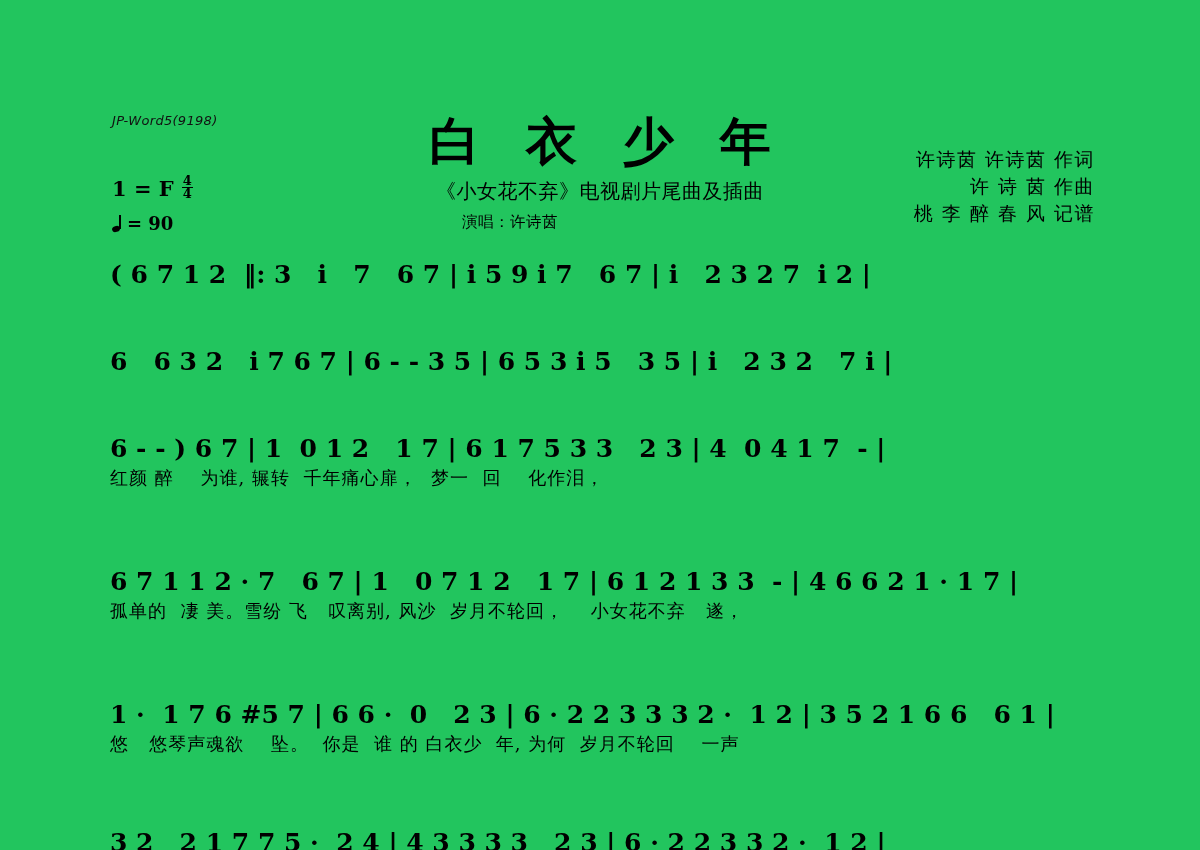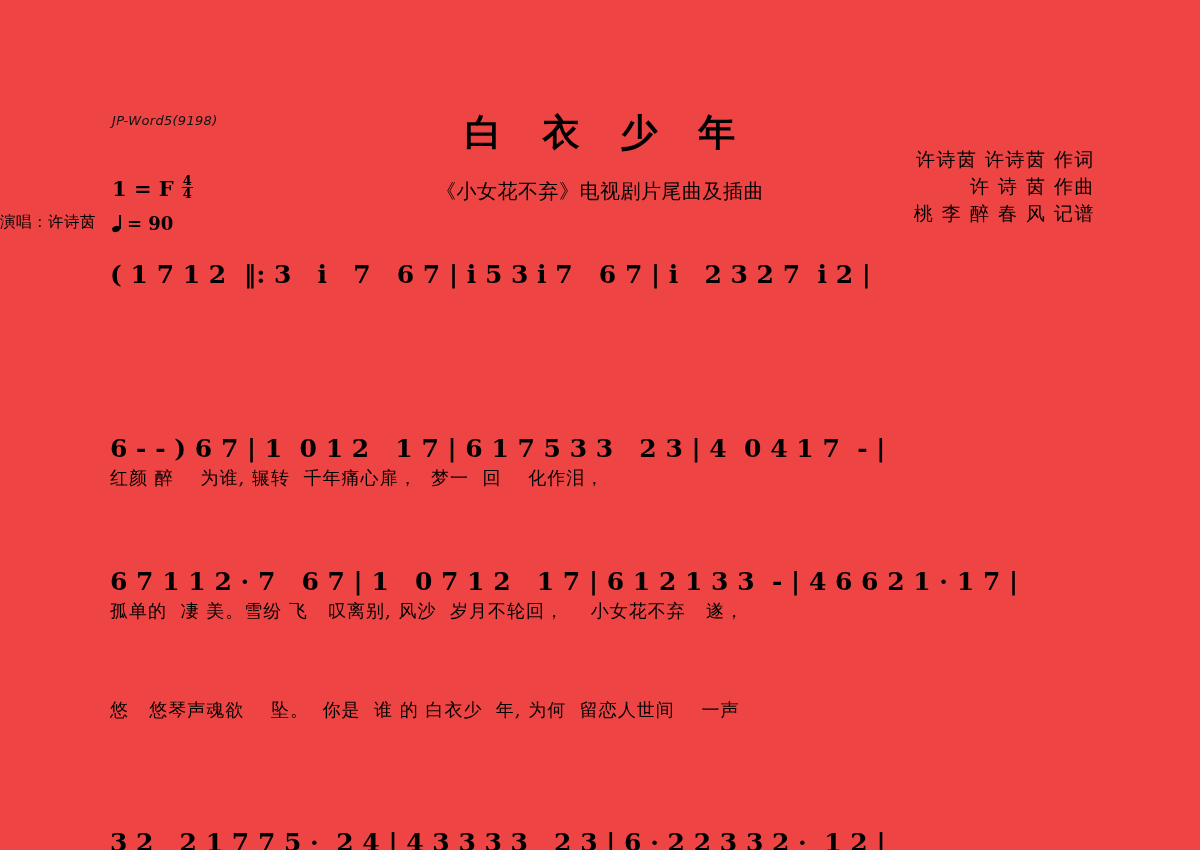--- a/index.html
+++ b/index.html
@@ -12,21 +12,21 @@
     height: 850px;
     position: relative;
     font-family: "Liberation Serif", serif;
     color: #000000;
     overflow: hidden;
   }
   .sheet {
     position: relative;
     width: 1200px;
     height: 850px;
-    background: #ef4444;
+    background: #22c55e;
   }
 
   
   .doc-code {
     position: absolute;
     left: 112px;
     top: 113px;
     font-family: "DejaVu Sans", sans-serif;
     font-style: italic;
     font-size: 13px;
@@ -34,41 +34,41 @@
     color: #111;
   }
   .title {
     position: absolute;
     left: 0;
     top: 108px;
     width: 1200px;
     text-align: center;
     font-family: "DejaVu Serif", serif;
     font-weight: bold;
-    font-size: 37px;
+    font-size: 51px;
     letter-spacing: 14px;
     text-indent: 14px;
     color: #000;
   }
   .subtitle1 {
     position: absolute;
     left: 0;
     top: 178px;
     width: 1200px;
     text-align: center;
     font-family: "DejaVu Serif", serif;
     font-size: 20px;
     letter-spacing: 0.5px;
   }
   .subtitle2 {
     position: absolute;
     left: 0;
     top: 212px;
     width: 1020px;
-    text-align: left;
+    text-align: center;
     font-family: "DejaVu Serif", serif;
     font-size: 15.5px;
     letter-spacing: 0.5px;
   }
   .credits {
     position: absolute;
     right: 105px;
     top: 146px;
     text-align: right;
     font-family: "DejaVu Serif", serif;
@@ -189,35 +189,39 @@
       <span class="den">4</span>
     </span>
   </div>
 
   <div class="tempo">
     <span class="quarter-note"></span>
     <span>= 90</span>
   </div>
 
   <div class="system r1">
-    <div class="notes">( 1 7 1 2  ‖: 3   i   7   6 7 | i 5 3 i 7   6 7 | i   2 3 2 7  i 2 |</div>
-  </div>
-
+    <div class="notes">( 6 7 1 2  ‖: 3   i   7   6 7 | i 5 9 i 7   6 7 | i   2 3 2 7  i 2 |</div>
+  </div>
+
+  <div class="system r2">
+    <div class="notes">6   6 3 2   i 7 6 7 | 6 - - 3 5 | 6 5 3 i 5   3 5 | i   2 3 2   7 i |</div>
+  </div>
 
   <div class="system r3">
     <div class="notes">6 - - ) 6 7 | 1  0 1 2   1 7 | 6 1 7 5 3 3   2 3 | 4  0 4 1 7  - |</div>
     <div class="lyrics">红颜 醉    为谁, 辗转  千年痛心扉，  梦一  回    化作泪，</div>
   </div>
 
   <div class="system r4">
     <div class="notes">6 7 1 1 2 · 7   6 7 | 1   0 7 1 2   1 7 | 6 1 2 1 3 3  - | 4 6 6 2 1 · 1 7 |</div>
     <div class="lyrics">孤单的  凄 美。雪纷 飞   叹离别, 风沙  岁月不轮回，    小女花不弃   遂，</div>
   </div>
 
   <div class="system r5">
-    <div class="lyrics">悠   悠琴声魂欲    坠。  你是  谁 的 白衣少  年, 为何  留恋人世间    一声</div>
+    <div class="notes">1 ·  1 7 6 #5 7 | 6 6 ·  0   2 3 | 6 · 2 2 3 3 3 2 ·  1 2 | 3 5 2 1 6 6   6 1 |</div>
+    <div class="lyrics">悠   悠琴声魂欲    坠。  你是  谁 的 白衣少  年, 为何  岁月不轮回    一声</div>
   </div>
 
   <div class="system r6">
     <div class="notes">3 2   2 1 7 7 5 ·  2 4 | 4 3 3 3 3   2 3 | 6 · 2 2 3 3 2 ·  1 2 |</div>
   </div>
 
 </div>
 
 </body></html>

